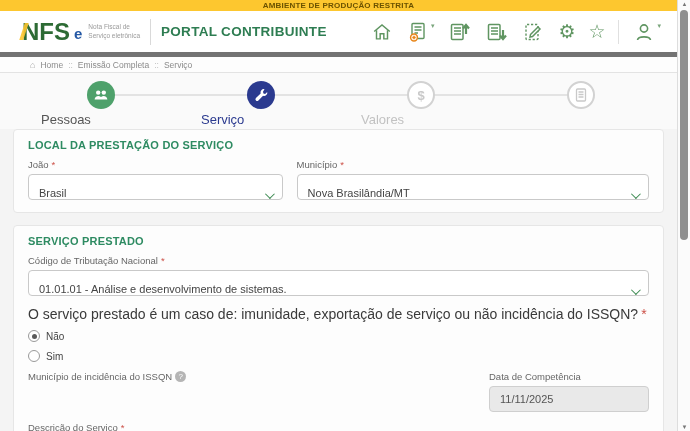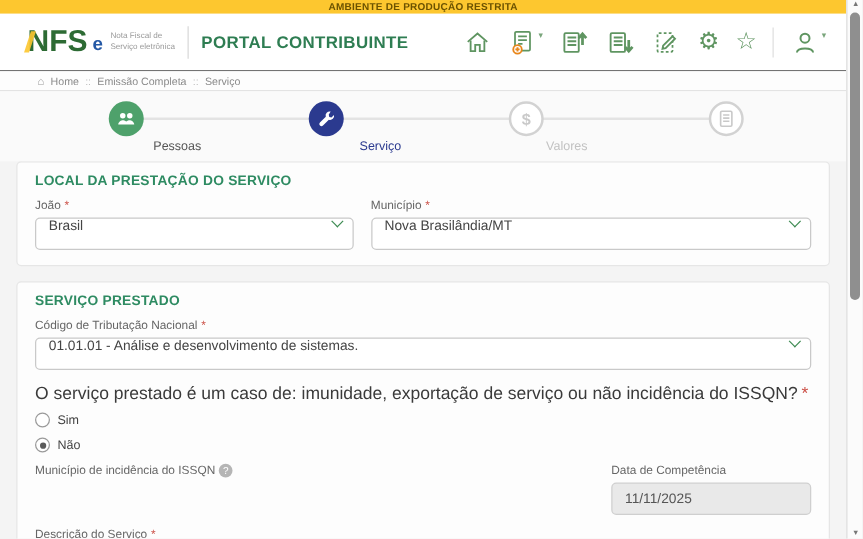--- a/index.html
+++ b/index.html
@@ -4,21 +4,21 @@
 <style>
   * { margin:0; padding:0; box-sizing:border-box; }
   html,body { width:690px; height:431px; overflow:hidden; font-family:"Liberation Sans", sans-serif; background:#f2f2f2; }
   .app { display:flex; width:690px; height:431px; }
   .main { width:677px; height:431px; overflow:hidden; background:#f4f4f4; }
 
   
   .banner { height:11px; background:#fdc72f; color:#6b5200; font-size:8px; font-weight:bold; text-align:center; line-height:11px; letter-spacing:.2px; }
 
   
-  .header { height:46px; background:#ffffff; border-bottom:1px solid #737373; display:flex; align-items:center; padding:0 16px 0 22px; }
+  .header { height:46px; background:#ffffff; border-bottom:5px solid #737373; display:flex; align-items:center; padding:0 16px 0 22px; }
   .logo { display:flex; align-items:center; gap:6px; }
   .logo-nfs { font-size:24px; font-weight:bold; color:#2d6b34; position:relative; line-height:1; }
   .logo-accent { position:absolute; left:0px; top:3px; width:4px; height:17px; background:#fdc72f; transform:skewX(-18deg); opacity:.9; }
   .logo-e { font-size:15px; font-weight:bold; color:#2458a5; align-self:flex-end; margin-left:-2px; line-height:1.4; }
   .logo-tag { font-size:6.5px; color:#9a9a9a; line-height:1.25; }
   .v-div { width:1px; height:26px; background:#d9d9d9; margin:0 10px; }
   .portal-title { font-size:13.5px; font-weight:bold; color:#2e7d52; letter-spacing:.3px; }
   .header-icons { margin-left:auto; display:flex; align-items:center; gap:13px; }
   .hicon { display:flex; align-items:flex-start; cursor:pointer; color:#5f9561; }
   .hicon svg { display:block; }
@@ -32,32 +32,32 @@
   .crumb { cursor:pointer; }
   .crumb-sep { color:#bdbdbd; }
 
   
   .stepper { position:relative; height:56px; background:#fafafa; }
   .step-line { position:absolute; top:21px; left:101px; width:480px; height:2px; background:#e3e3e3; }
   .step-circle { position:absolute; top:8px; width:28px; height:28px; border-radius:50%; display:flex; align-items:center; justify-content:center; cursor:pointer; background:#fff; }
   .step-circle.done { background:#4ea16b; }
   .step-circle.active { background:#2b3a8f; }
   .step-circle.pending { border:2px solid #d2d2d2; }
-  .step-label { position:absolute; top:39px; width:120px; text-align:right; font-size:10px; color:#555; }
+  .step-label { position:absolute; top:39px; width:120px; text-align:left; font-size:13px; color:#555; }
   .step-label.active { color:#2b3a8f; }
   .step-label.pending { color:#c2c2c2; }
   .dollar { font-size:13px; font-weight:bold; color:#c9c9c9; }
 
   
   .panel { background:#fdfdfd; border:1px solid #e6e6e6; border-radius:4px; margin:0 13px; padding:9px 14px 12px 14px; }
   .panel + .panel { margin-top:12px; }
   .panel-title { font-size:11px; font-weight:bold; color:#2e8b62; letter-spacing:.2px; margin-bottom:8px; }
   .field-label { font-size:9.5px; color:#666; margin-bottom:4px; display:flex; align-items:center; gap:3px; }
   .req { color:#cc5148; }
-  .select { height:26px; border:1px solid #c9c9c9; border-radius:4px; background:#fff; display:flex; align-items:flex-start; padding:0 10px; font-size:11px; color:#444; cursor:pointer; }
+  .select { height:26px; border:1px solid #c9c9c9; border-radius:4px; background:#fff; display:flex; align-items:flex-end; padding:0 10px; font-size:11px; color:#444; cursor:pointer; }
   .select .chev { margin-left:auto; width:7px; height:7px; border-right:1.5px solid #3d8b52; border-bottom:1.5px solid #3d8b52; transform:rotate(45deg) translateY(-2px); }
   .grid-2 { display:grid; grid-template-columns:41% 1fr; gap:14px; }
   .grid-inc { display:grid; grid-template-columns:1fr 160px; gap:16px; margin-top:9px; }
   .tinput { width:100%; height:26px; border:1px solid #cfcfcf; border-radius:4px; background:#e9e9e9; color:#555; font-size:11px; padding:0 10px; font-family:"Liberation Sans", sans-serif; }
   .question { font-size:14px; color:#3a3a3a; margin-top:10px; display:flex; gap:3px; }
   .radio-row { display:flex; align-items:center; gap:6px; margin-top:8px; cursor:pointer; }
   .radio { width:12px; height:12px; border:1px solid #9a9a9a; border-radius:50%; background:#fff; position:relative; }
   .radio.checked::after { content:""; position:absolute; left:2.5px; top:2.5px; width:5px; height:5px; border-radius:50%; background:#5a5a5a; }
   .radio-label { font-size:10px; color:#444; }
   .qmark { width:11px; height:11px; border-radius:50%; background:#b5b5b5; color:#fff; font-size:8px; line-height:11px; text-align:center; display:inline-block; }
@@ -162,21 +162,21 @@
       <div class="step-circle active" style="left:247px;">
         <svg width="18" height="18" viewBox="0 0 20 20">
           <path d="M13.9 3.6 a3.6 3.6 0 0 0-4.3 4.6 L4.4 13.4 a1.9 1.9 0 1 0 2.7 2.7 L12.3 10.9 a3.6 3.6 0 0 0 4.6-4.3 L14.6 8.9 12.7 8.4 12.2 6.5 Z" fill="#fff"></path>
         </svg>
       </div>
       <div class="step-label active" style="left:201px;">Serviço</div>
 
       <div class="step-circle pending" style="left:407px;">
         <span class="dollar">$</span>
       </div>
-      <div class="step-label pending" style="left:350px;">Valores</div>
+      <div class="step-label pending" style="left:361px;">Valores</div>
 
       <div class="step-circle pending" style="left:567px;">
         <svg width="16" height="16" viewBox="0 0 16 16" fill="none" stroke="#c9c9c9" stroke-width="1.3">
           <rect x="3.5" y="2" width="9" height="12" rx="1"></rect>
             <path d="M5.5 5 H10.5 M5.5 7.5 H10.5 M5.5 10 H10.5"></path>
         </svg>
       </div>
     </div>
 
     <div class="panel">
@@ -218,26 +218,26 @@
           <span class="chev"></span>
         </div>
       </div>
 
       <div class="question">
         <span>O serviço prestado é um caso de: imunidade, exportação de serviço ou não incidência do ISSQN?</span>
         <span class="req">*</span>
       </div>
 
       <div class="radio-row">
+        <span class="radio checked"></span>
+        <span class="radio-label">Não</span>
+      </div>
+      <div class="radio-row">
         <span class="radio"></span>
         <span class="radio-label">Sim</span>
-      </div>
-      <div class="radio-row">
-        <span class="radio checked"></span>
-        <span class="radio-label">Não</span>
       </div>
 
       <div class="grid-inc">
         <div>
           <div class="field-label">
             <span>Município de incidência do ISSQN</span>
             <span class="qmark">?</span>
           </div>
         </div>
         <div>

